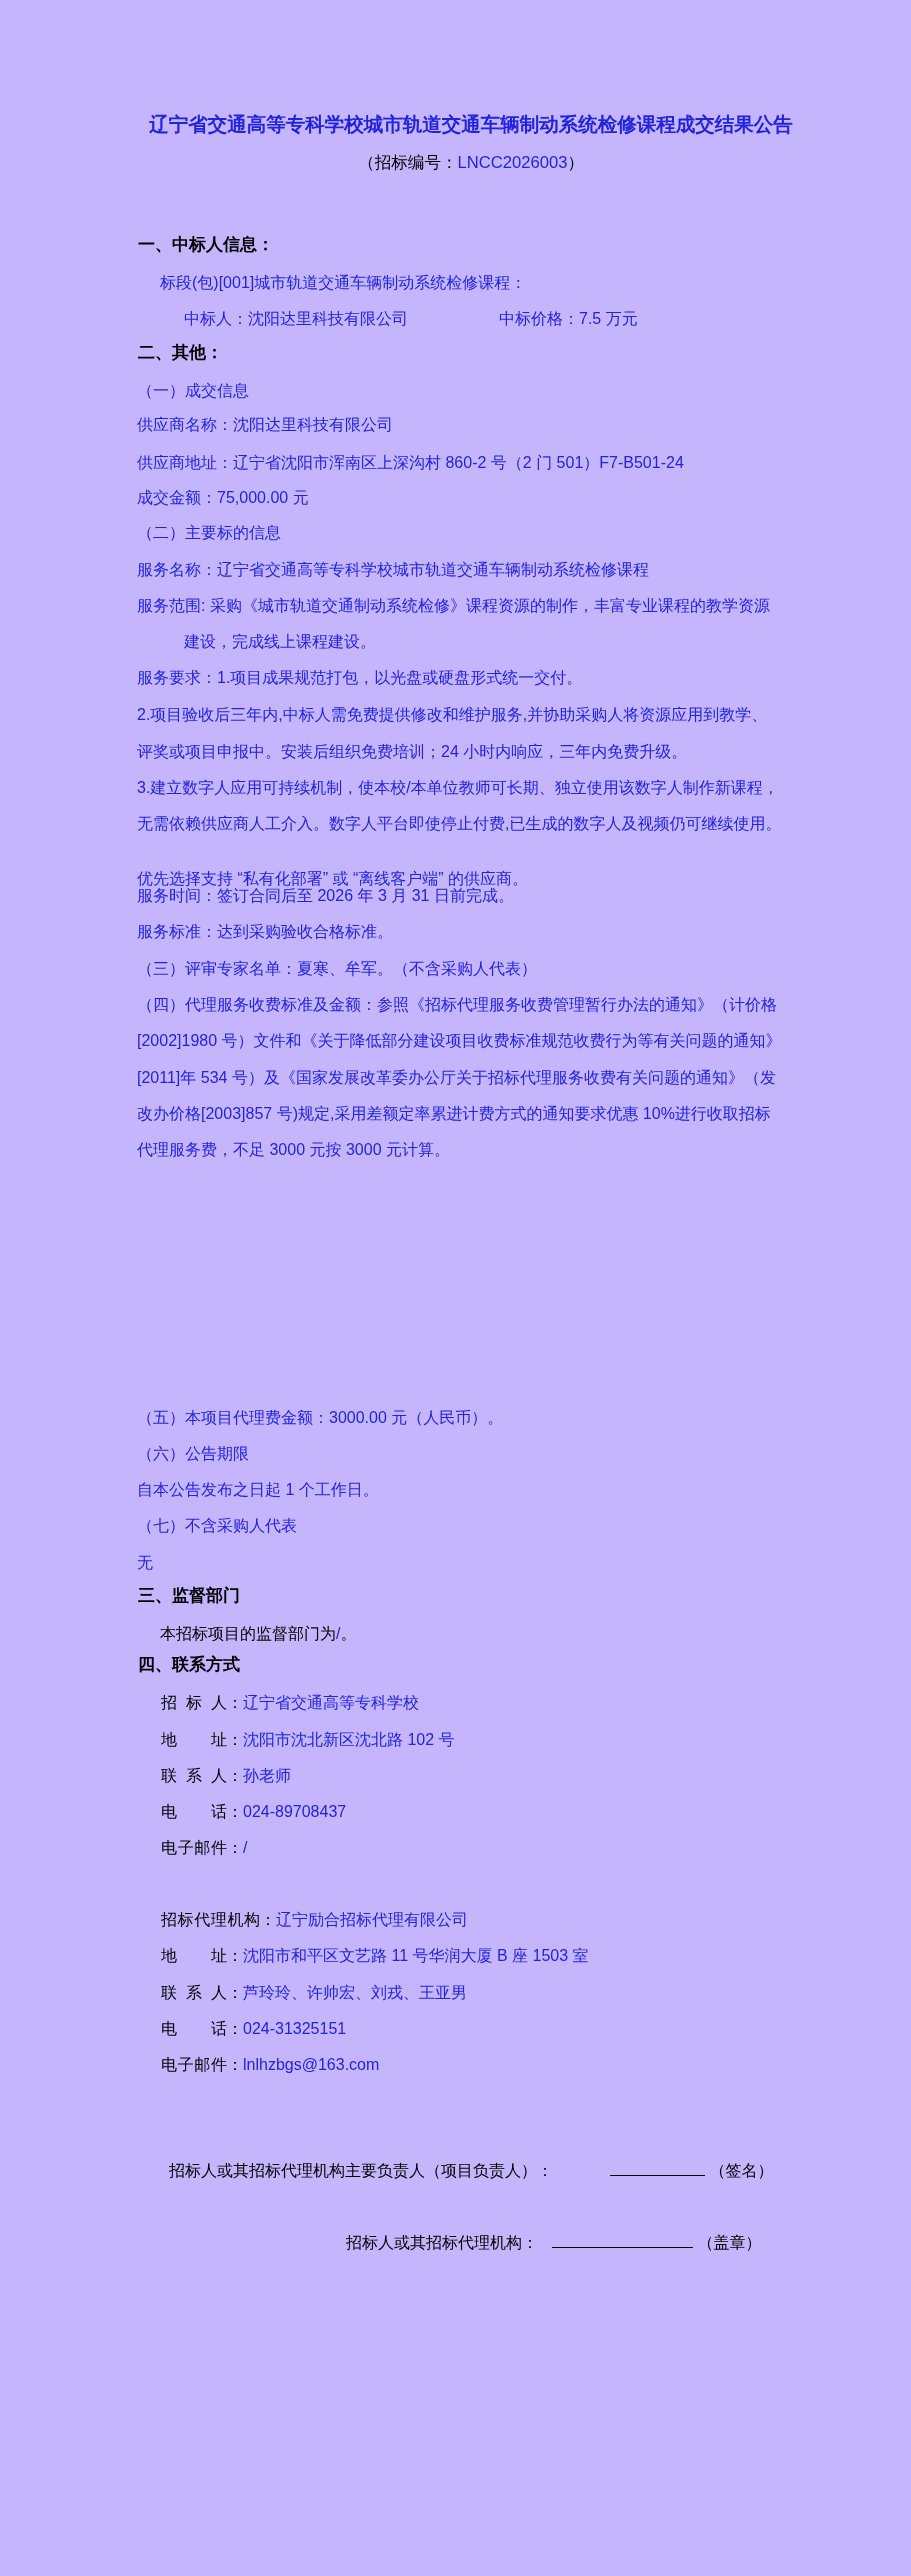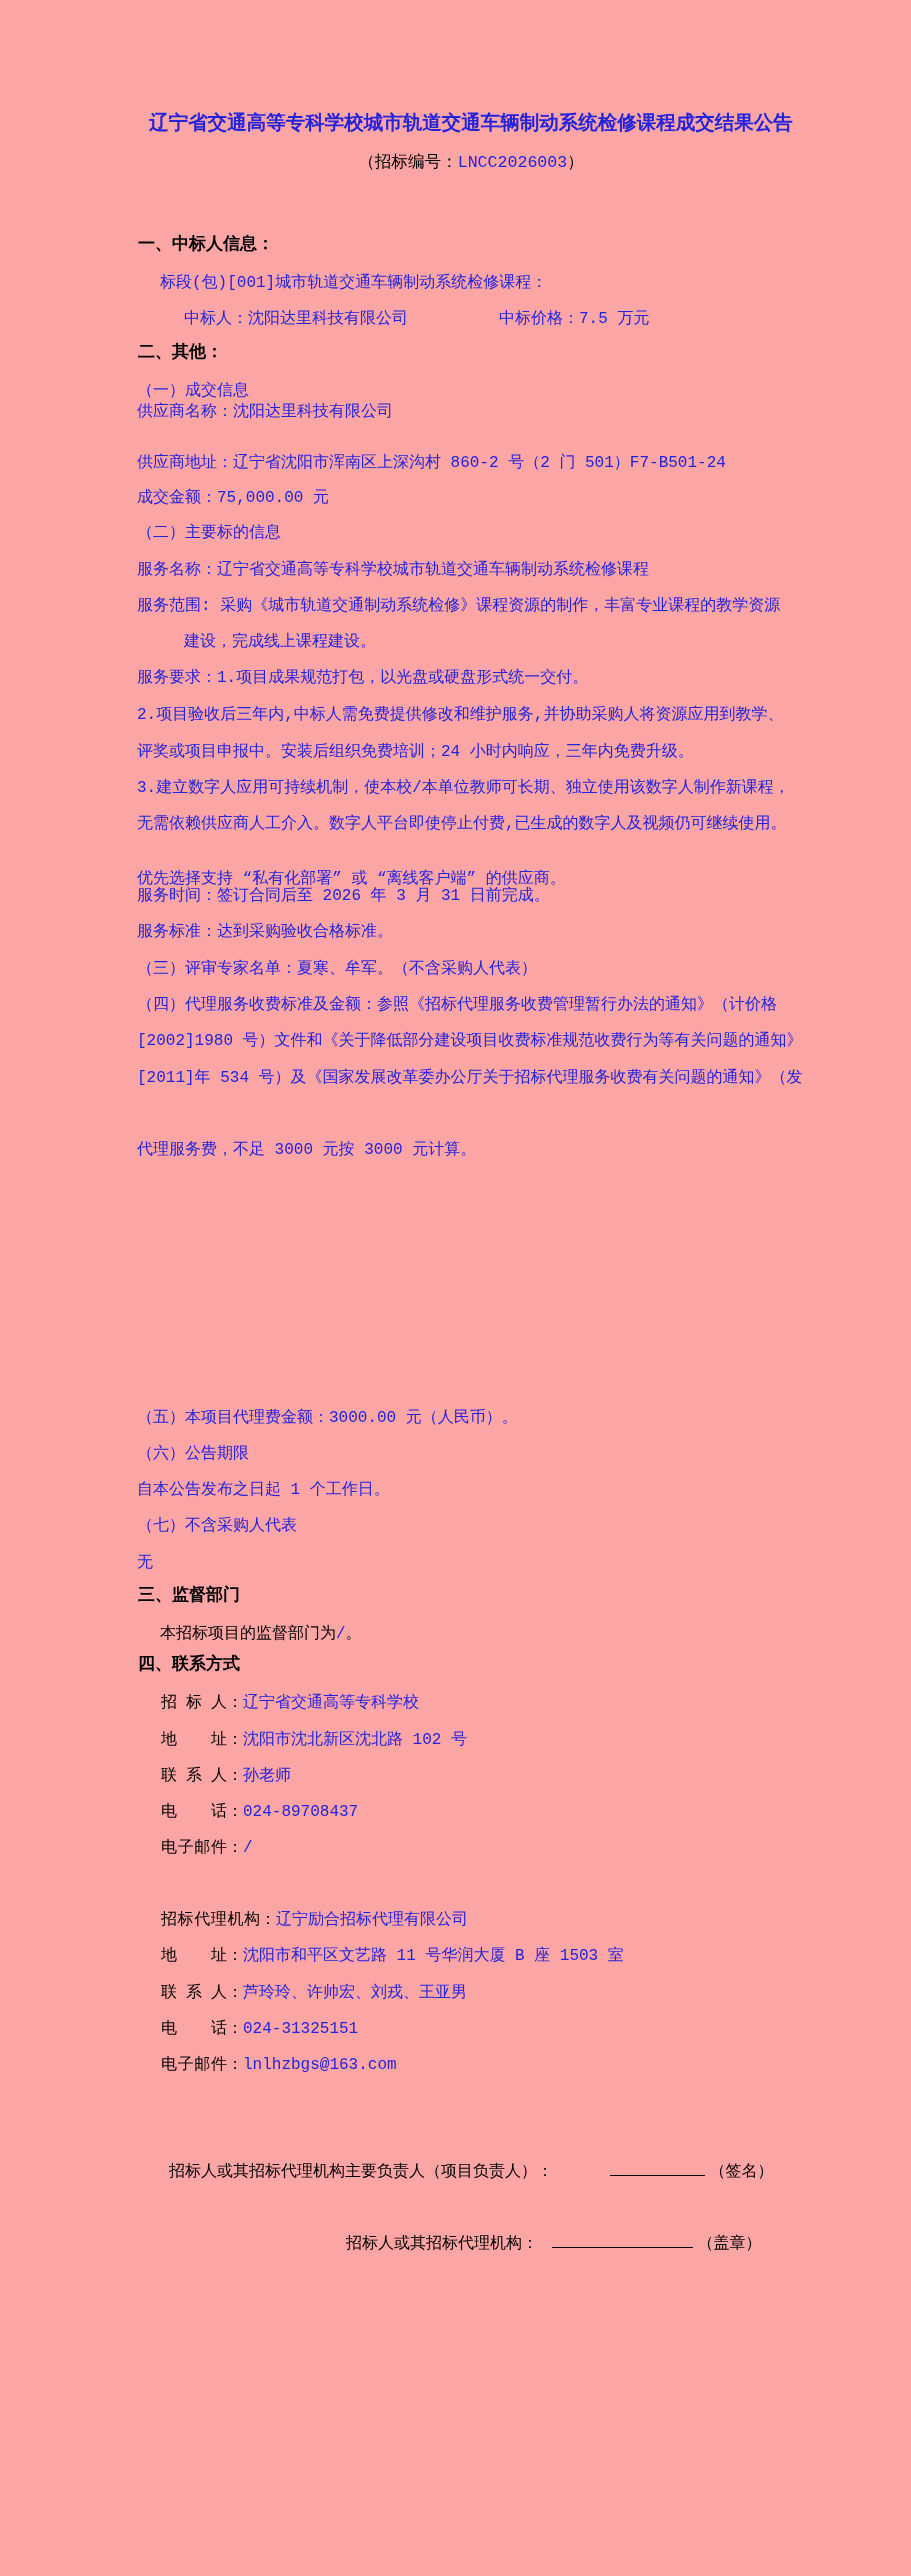--- a/index.html
+++ b/index.html
@@ -1,21 +1,21 @@
 <!DOCTYPE html>
 <html style="font-size:9.2px"><head>
 <meta charset="utf-8">
 <style>
   html,body{margin:0;padding:0;background:#ffffff;}
   #page{
     position:relative;
     width:911px;
     height:2576px;
-    background:#fca5a5;
-    font-family:Liberation Mono, monospace;
+    background:#c4b5fd;
+    font-family:Liberation Sans, sans-serif;
     color:#000000;
     overflow:hidden;
   }
   .ln{
     position:absolute;
     font-size:16px;
     line-height:20.7px;
     white-space:nowrap;
   }
   .center{text-align:center;width:666px;left:138px;}
@@ -54,39 +54,40 @@
   </div>
 
   <div class="ln h" style="top:235px;left:138px;">一、中标人信息：</div>
   <div class="ln blue" style="top:273px;left:160px;">标段(包)[001]城市轨道交通车辆制动系统检修课程：</div>
   <div class="ln" style="top:309px;left:184px;">
     <span class="blue">中标人：沈阳达里科技有限公司</span><span class="blue gap-price">中标价格：7.5 万元</span>
   </div>
 
   <div class="ln h" style="top:343px;left:138px;">二、其他：</div>
   <div class="ln blue" style="top:381px;left:137px;">（一）成交信息</div>
-  <div class="ln blue" style="top:402px;left:137px;">供应商名称：沈阳达里科技有限公司</div>
+  <div class="ln blue" style="top:415px;left:137px;">供应商名称：沈阳达里科技有限公司</div>
   <div class="ln blue" style="top:453px;left:137px;">供应商地址：辽宁省沈阳市浑南区上深沟村 860-2 号（2 门 501）F7-B501-24</div>
   <div class="ln blue" style="top:488px;left:137px;text-align:center;">成交金额：75,000.00 元</div>
   <div class="ln blue" style="top:523px;left:137px;">（二）主要标的信息</div>
   <div class="ln blue" style="top:560px;left:137px;">服务名称：辽宁省交通高等专科学校城市轨道交通车辆制动系统检修课程</div>
   <div class="ln blue" style="top:596px;left:137px;">服务范围: 采购《城市轨道交通制动系统检修》课程资源的制作，丰富专业课程的教学资源</div>
   <div class="ln blue" style="top:632px;left:137px;margin-left:47px;">建设，完成线上课程建设。</div>
   <div class="ln blue" style="top:668px;left:137px;text-align:center;">服务要求：1.项目成果规范打包，以光盘或硬盘形式统一交付。</div>
   <div class="ln blue" style="top:705px;left:137px;">2.项目验收后三年内,中标人需免费提供修改和维护服务,并协助采购人将资源应用到教学、</div>
   <div class="ln blue" style="top:742px;left:137px;">评奖或项目申报中。安装后组织免费培训；24 小时内响应，三年内免费升级。</div>
   <div class="ln blue" style="top:778px;left:137px;">3.建立数字人应用可持续机制，使本校/本单位教师可长期、独立使用该数字人制作新课程，</div>
   <div class="ln blue" style="top:814px;left:137px;">无需依赖供应商人工介入。数字人平台即使停止付费,已生成的数字人及视频仍可继续使用。</div>
   <div class="ln blue" style="top:850px;left:137px;margin-top:19px;">优先选择支持 “私有化部署” 或 “离线客户端” 的供应商。</div>
   <div class="ln blue" style="top:886px;left:137px;">服务时间：签订合同后至 2026 年 3 月 31 日前完成。</div>
   <div class="ln blue" style="top:922px;left:137px;">服务标准：达到采购验收合格标准。</div>
   <div class="ln blue" style="top:959px;left:137px;">（三）评审专家名单：夏寒、牟军。（不含采购人代表）</div>
   <div class="ln blue" style="top:995px;left:137px;">（四）代理服务收费标准及金额：参照《招标代理服务收费管理暂行办法的通知》（计价格</div>
   <div class="ln blue" style="top:1031px;left:137px;">[2002]1980 号）文件和《关于降低部分建设项目收费标准规范收费行为等有关问题的通知》</div>
   <div class="ln blue" style="top:1068px;left:137px;">[2011]年 534 号）及《国家发展改革委办公厅关于招标代理服务收费有关问题的通知》（发</div>
+  <div class="ln blue" style="top:1104px;left:137px;">改办价格[2003]857 号)规定,采用差额定率累进计费方式的通知要求优惠 10%进行收取招标</div>
   <div class="ln blue" style="top:1140px;left:137px;">代理服务费，不足 3000 元按 3000 元计算。</div>
 
   <div class="ln blue" style="top:1408px;left:137px;">（五）本项目代理费金额：3000.00 元（人民币）。</div>
   <div class="ln blue" style="top:1444px;left:137px;">（六）公告期限</div>
   <div class="ln blue" style="top:1480px;left:137px;">自本公告发布之日起 1 个工作日。</div>
   <div class="ln blue" style="top:1516px;left:137px;">（七）不含采购人代表</div>
   <div class="ln blue" style="top:1553px;left:137px;">无</div>
 
   <div class="ln h" style="top:1586px;left:138px;">三、监督部门</div>
   <div class="ln" style="top:1624px;left:160px;">

